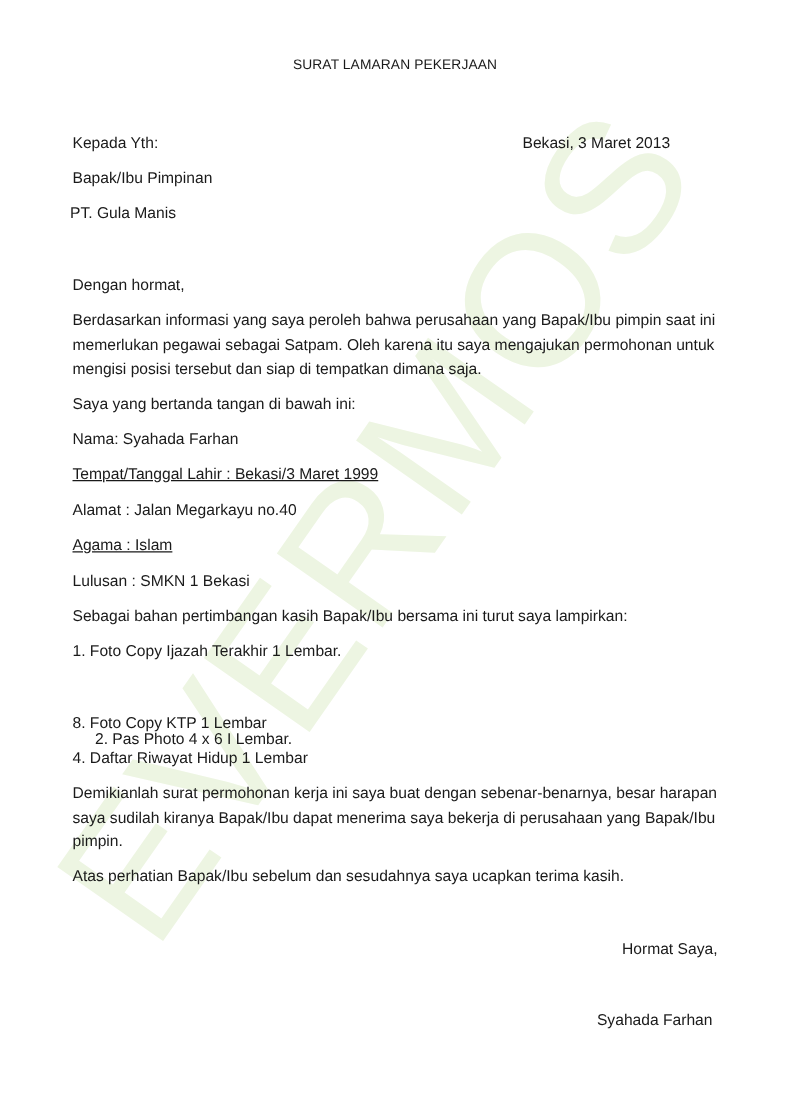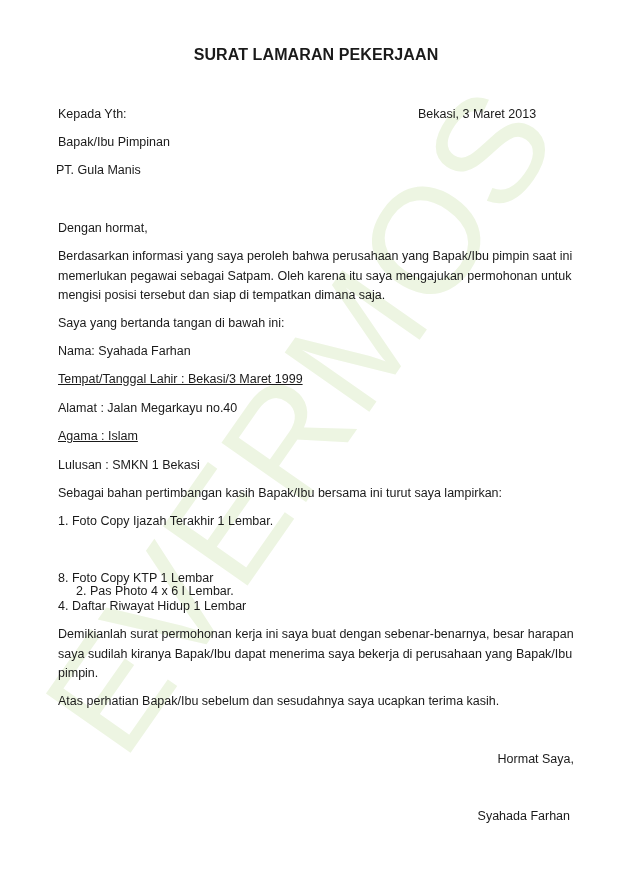--- a/index.html
+++ b/index.html
@@ -39,22 +39,22 @@
     font-size: 12.5px;
     line-height: 19px;
     white-space: nowrap;
   }
   .title {
     position: absolute;
     top: 46px;
     left: 0;
     width: 632px;
     text-align: center;
-    font-weight: bold;
-    font-size: 16px;
+    font-weight: normal;
+    font-size: 11px;
     letter-spacing: 0.1px;
   }
   .right {
     text-align: right;
   }
 </style>
 </head>
 <body>
 
 <div class="watermark">EVERMOS</div>

